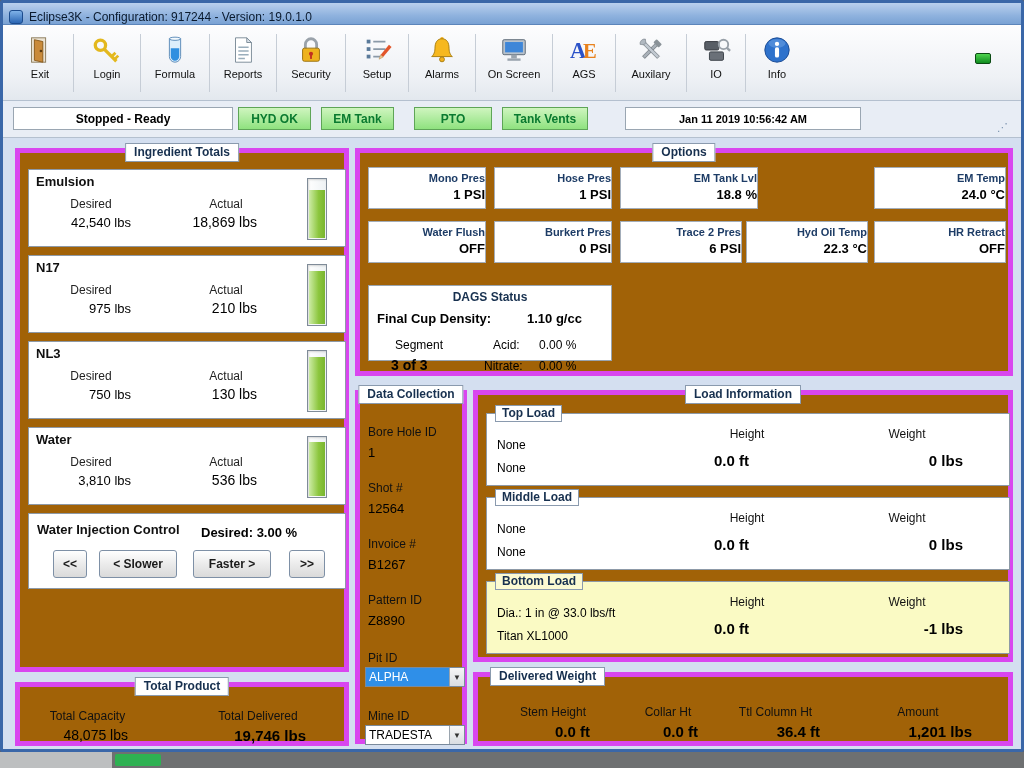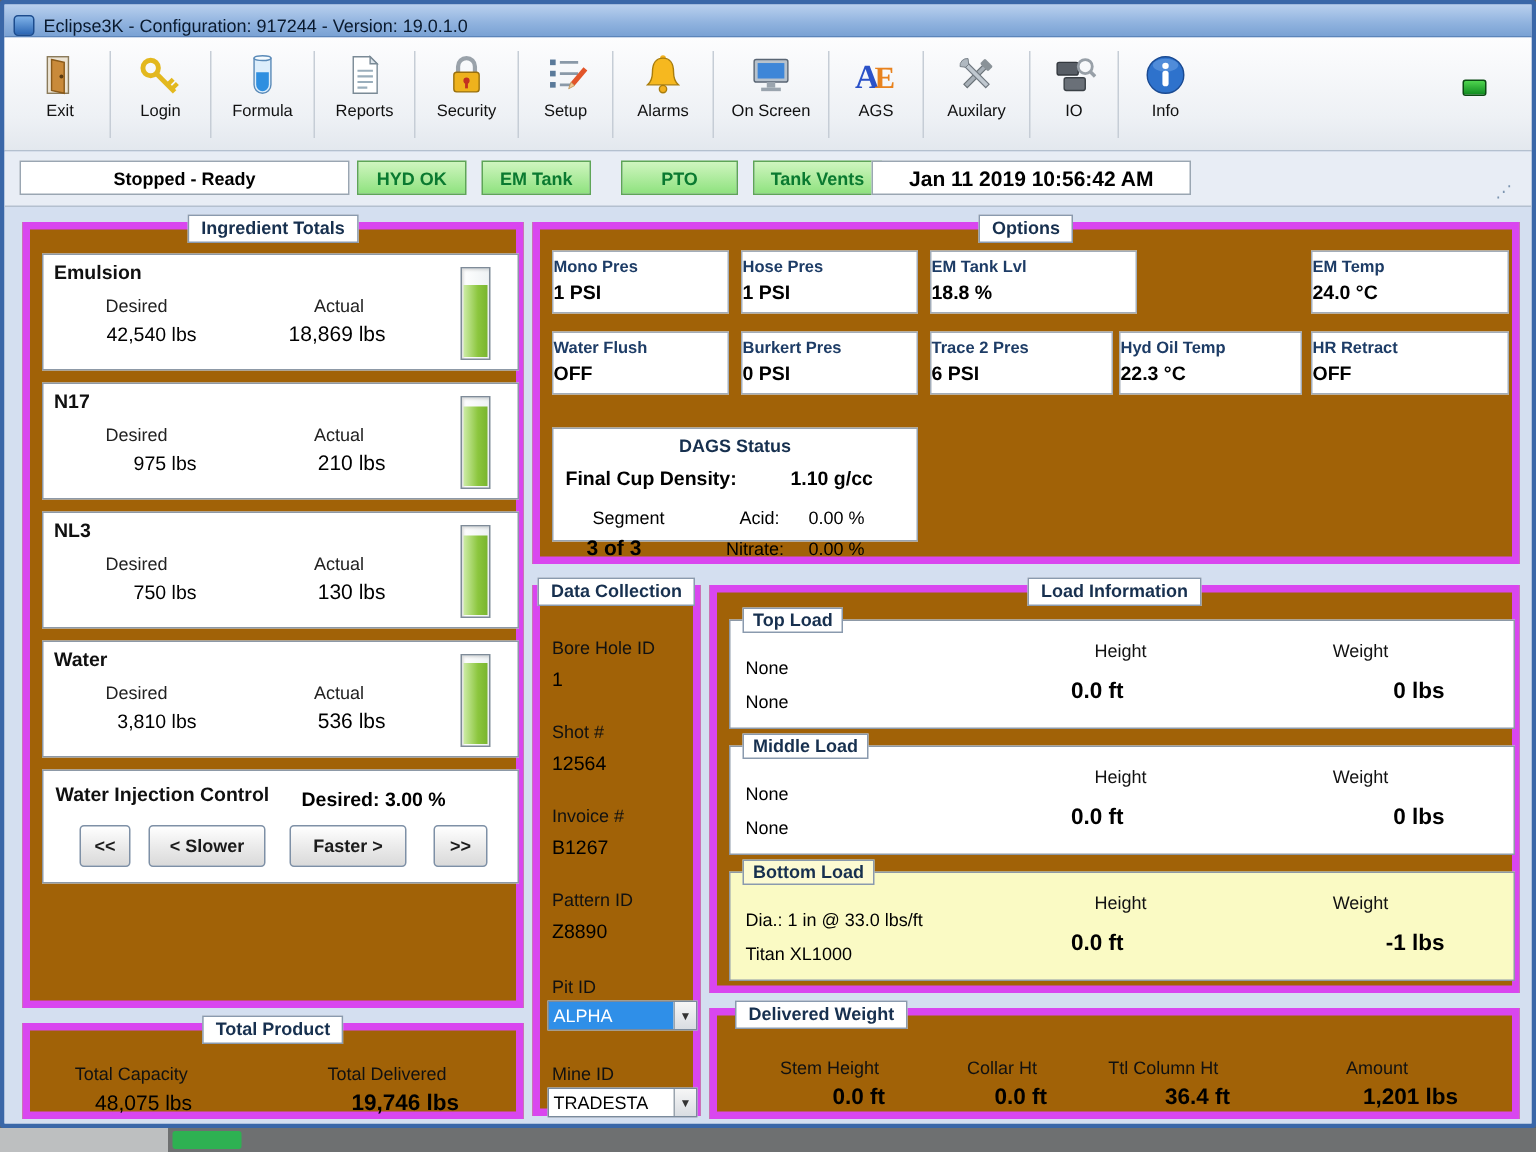--- a/index.html
+++ b/index.html
@@ -41,21 +41,21 @@
   .ing .aval { position:absolute; left:118px; top:44px; width:110px; text-align:right; font-size:14px; font-weight:normal; color:#000; }
   .gauge { position:absolute; right:18px; top:8px; width:20px; height:62px; border:1px solid #7f8b98; background:linear-gradient(to right,#ffffff,#eef2f4); box-shadow:inset 1px 1px 2px rgba(0,0,0,.15); }
   .gauge .fill { position:absolute; bottom:1px; left:1px; right:1px; background:linear-gradient(to right,#cdeca6,#8cc63e 60%,#79b52f); }
 
   .wic { position:absolute; left:8px; top:360px; width:318px; height:76px; background:#fff; border:1px solid #8d99a7; }
   .wic .wtitle { position:absolute; left:8px; top:8px; font-size:13px; font-weight:bold; color:#101010; }
   .wic .wdes { position:absolute; left:172px; top:11px; font-size:13px; font-weight:bold; color:#000; }
   .wbtn { position:absolute; top:36px; height:28px; background:linear-gradient(#ffffff,#ececec 48%,#dadada); border:1px solid #7e90a6; border-radius:3px; font-size:12px; font-weight:bold; color:#1b1b1b; display:flex; align-items:center; justify-content:center; cursor:default; }
 
   
-  .cell { position:absolute; width:118px; height:42px; background:#fff; border:1px solid #a3adb9; text-align:left; padding-top:4px; }
+  .cell { position:absolute; width:118px; height:42px; background:#fff; border:1px solid #a3adb9; text-align:right; padding-top:4px; }
   .cell .clbl { font-size:11px; font-weight:bold; color:#1d3c66; }
   .cell .cval { font-size:13px; font-weight:bold; color:#000; margin-top:3px; }
 
   .dags { position:absolute; left:8px; top:132px; width:244px; height:76px; background:#fff; border:1px solid #99a4b0; }
   .dags .dtitle { position:absolute; left:0; right:0; top:4px; text-align:center; font-size:12px; font-weight:bold; color:#17304f; }
   .t12 { font-size:12px; color:#000; position:absolute; }
   .t13b { font-size:13px; font-weight:bold; color:#000; position:absolute; }
   .t14b { font-size:14px; font-weight:bold; color:#000; position:absolute; }
 
   
@@ -252,21 +252,21 @@
       </div>
       <div class="led"></div>
     </div>
 
     <div class="statusrow">
       <div class="wbox" style="left:10px;width:220px;font-size:12px">Stopped - Ready</div>
       <div class="gind" style="left:235px;width:73px">HYD OK</div>
       <div class="gind" style="left:318px;width:73px">EM Tank</div>
       <div class="gind" style="left:411px;width:78px">PTO</div>
       <div class="gind" style="left:499px;width:86px">Tank Vents</div>
-      <div class="wbox" style="left:578px;width:213px;font-size:14px">Jan 11 2019  10:56:42 AM</div>
+      <div class="wbox" style="left:622px;width:236px;font-size:11px">Jan 11 2019  10:56:42 AM</div>
       <div class="grip">⋰</div>
     </div>
 
     <div class="main">
 
       <div class="panel" style="left:12px;top:10px;width:334px;height:524px">
         <div class="chip center">Ingredient Totals</div>
 
         <div class="ing" style="top:16px">
           <div class="name">Emulsion</div>

